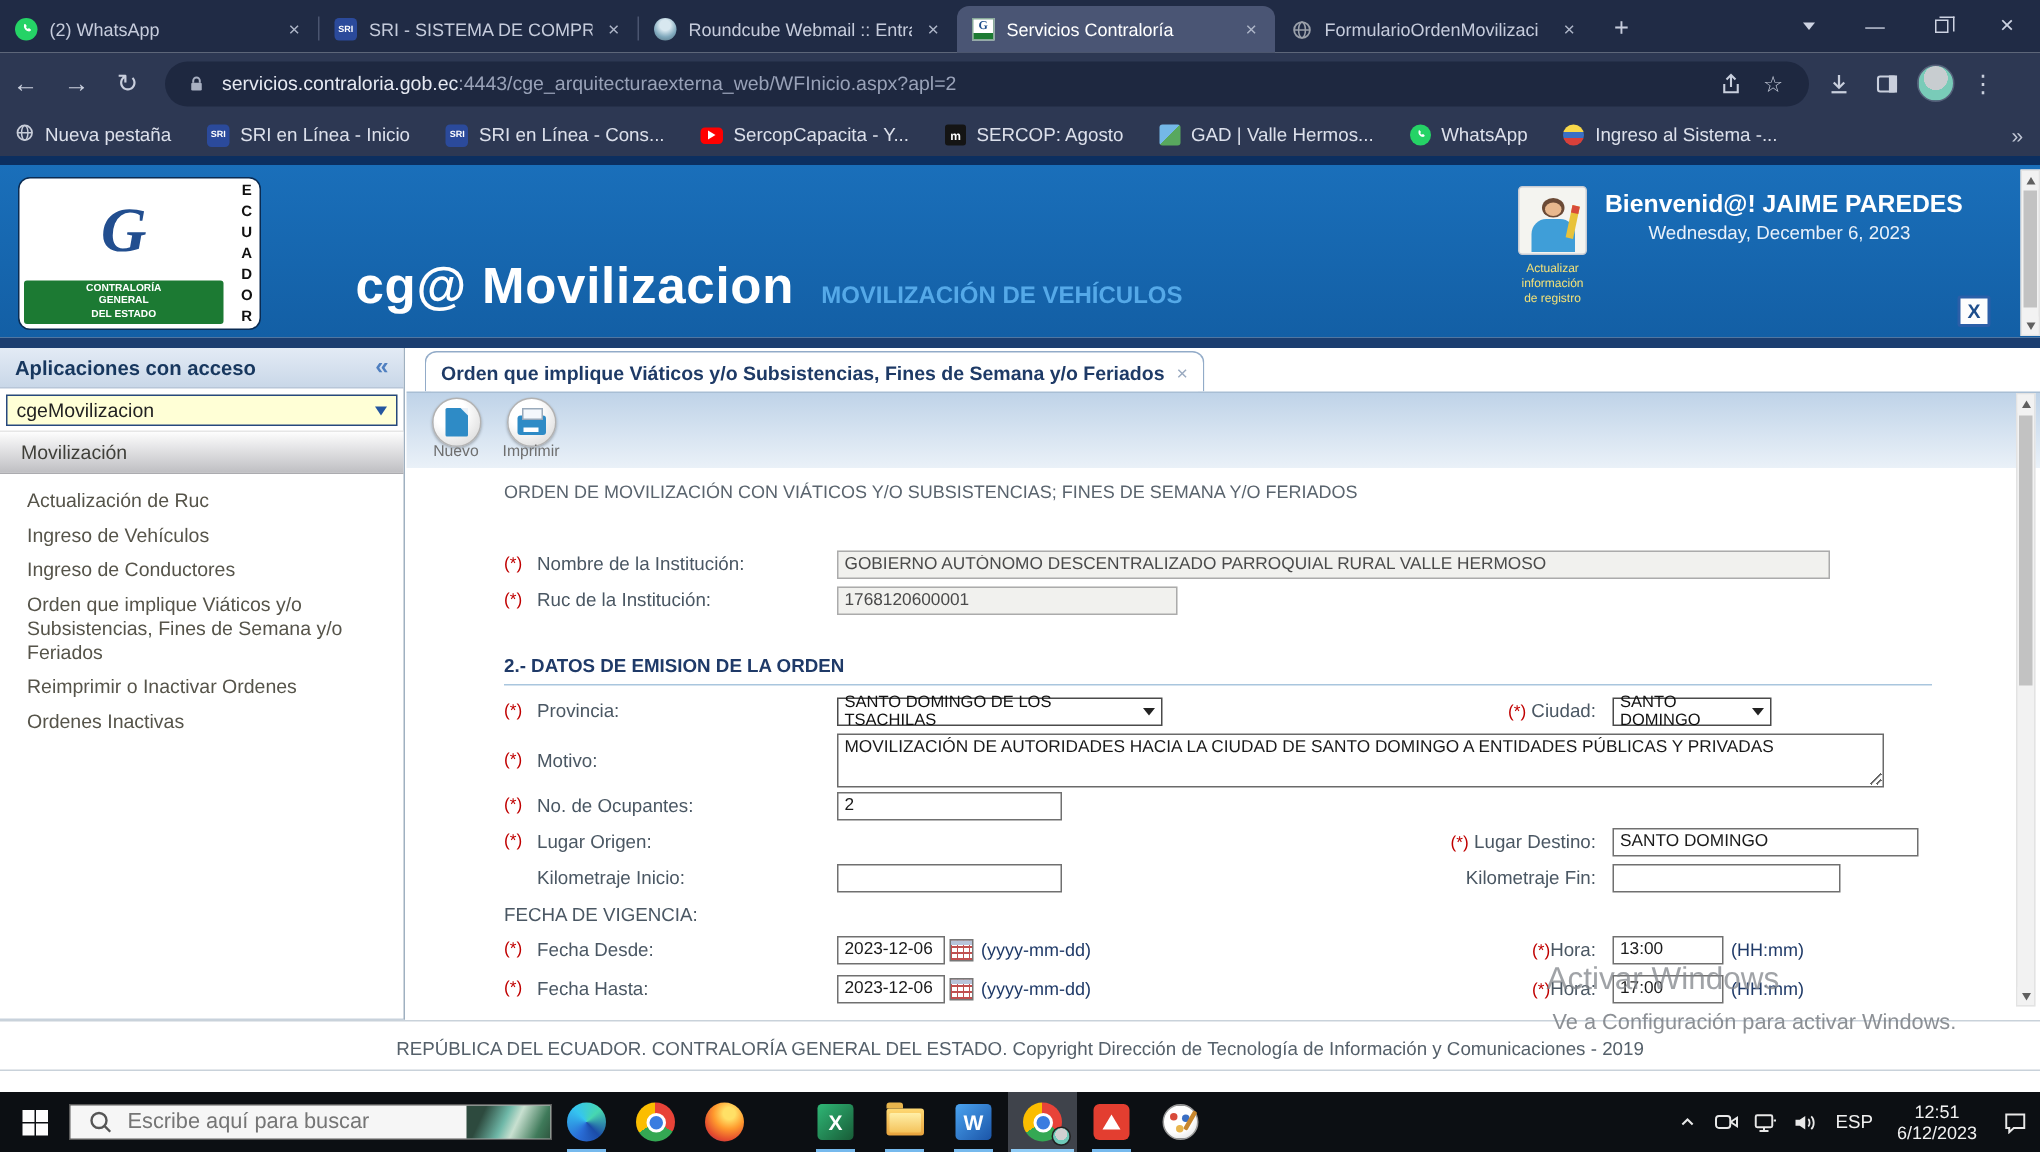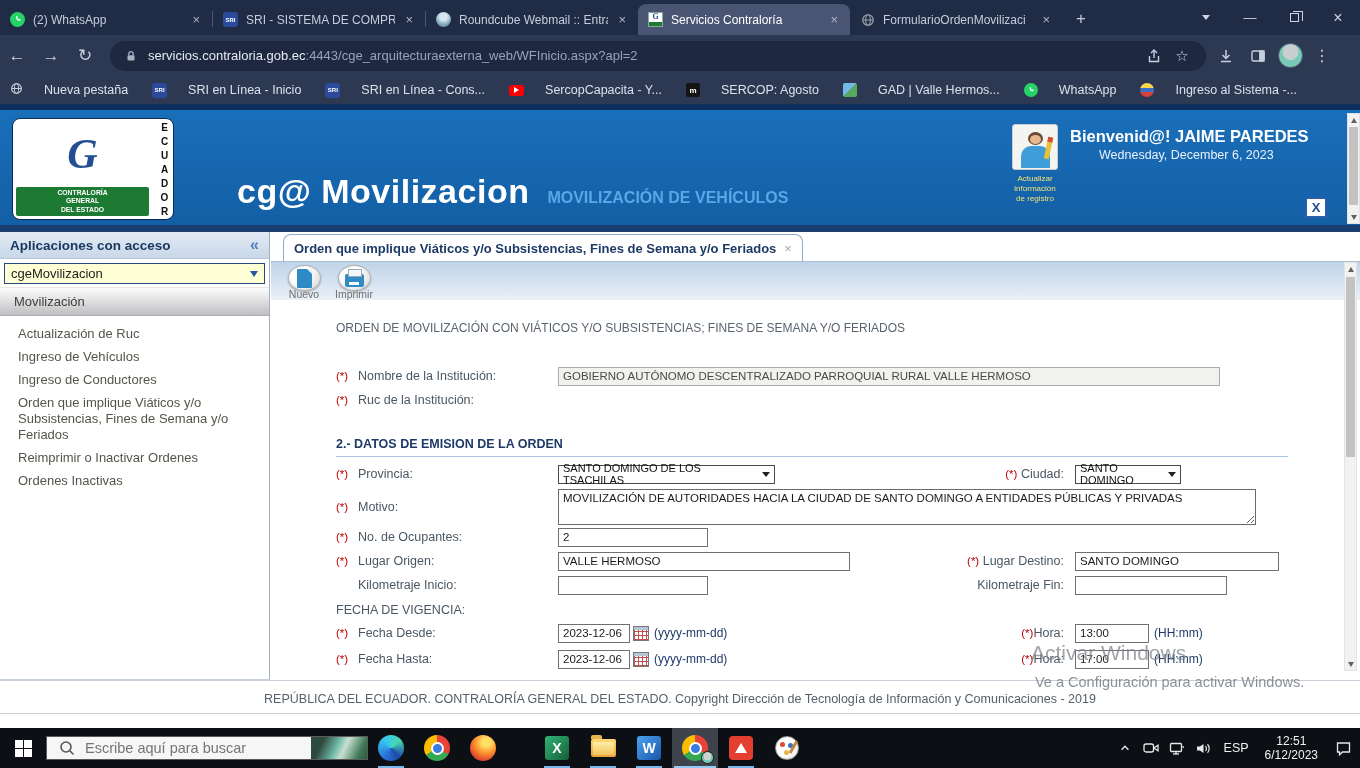--- a/index.html
+++ b/index.html
@@ -42,21 +42,21 @@
   .omnibox .url { font-size:13px; margin-left:8px; white-space:nowrap; overflow:hidden; flex:1; }
   .url .host { color:#E6E9F2; }
   .url .rest { color:#99A2B8; }
   .obicon { display:flex; align-items:center; justify-content:center; width:28px; height:28px; }
   .tbright { display:flex; align-items:center; margin-left:4px; }
   .tbi { width:32px; height:32px; display:flex; align-items:center; justify-content:center; color:#C9CFDD; font-size:16px; }
   .avatar-c { width:25px; height:25px; border-radius:50%; background:radial-gradient(circle at 50% 35%,#c8cdd0 0 42%,#79cbb8 43%); border:1px solid #55607a; }
 
   
   .bmbar { position:absolute; left:0; top:76px; width:1360px; height:28px; background:#2D3853; display:flex; align-items:center; padding-left:10px; }
-  .bm { display:flex; align-items:center; gap:21px; color:#DCE0EB; font-size:12.5px; margin-right:24px; white-space:nowrap; }
+  .bm { display:flex; align-items:center; gap:7px; color:#DCE0EB; font-size:12.5px; margin-right:24px; white-space:nowrap; }
   .bm-over { color:#C0C6D4; font-size:14px; margin-left:132px; margin-right:10px; }
   .bmsep { width:1px; height:16px; background:#4A5570; margin-right:12px; }
 
   
   .app { position:absolute; left:0; top:104px; width:1360px; height:624px; background:#fff; }
 
   .app-header { position:absolute; left:0; top:0; width:1360px; height:121px;
     background:linear-gradient(180deg,#0C2F60 0 6px,#1A6FBA 6px,#135FA5 100%); }
   .logo { position:absolute; left:12px; top:14px; width:162px; height:102px; background:#fff; border-radius:8px; border:1px solid #0A2B52; padding:3px; display:flex; }
   .logo-left { flex:1; display:flex; flex-direction:column; }
@@ -88,21 +88,21 @@
   .sb-select .ar { width:0;height:0;border-left:4.5px solid transparent;border-right:4.5px solid transparent;border-top:6px solid #2456A0; }
   .sb-group { margin-top:3px; height:29px; background:linear-gradient(180deg,#FDFDFD,#BFBFC3); border-top:1px solid #E6E6E6; border-bottom:1px solid #ABABAF; display:flex; align-items:center; padding-left:14px; color:#3F3F39; font-size:13px; }
   .sb-items { list-style:none; padding:10px 12px 0 18px; }
   .sb-items li { color:#56544A; font-size:13px; line-height:16px; margin-bottom:7px; }
 
   
   .main { position:absolute; left:271px; top:128px; width:1089px; height:448px; background:#fff; }
   .ctab { position:absolute; left:12px; top:2px; height:27px; display:flex; align-items:center; gap:8px; padding:0 10px; background:#fff; border:1px solid #92ABC8; border-bottom:none; border-radius:8px 8px 0 0; }
   .ctab .t { color:#1E3A66; font-size:13px; font-weight:bold; white-space:nowrap; }
   .ctab .x { color:#9AAAC0; font-size:13px; }
-  .ctoolbar { position:absolute; left:0; top:29px; width:1089px; height:39px; background:linear-gradient(180deg,#BFD3E8,#EAF1F8); border-top:1px solid #A8BED4; display:flex; padding:3px 0 0 10px; gap:4px; }
+  .ctoolbar { position:absolute; left:0; top:29px; width:1089px; height:51px; background:linear-gradient(180deg,#BFD3E8,#EAF1F8); border-top:1px solid #A8BED4; display:flex; padding:3px 0 0 10px; gap:4px; }
   .toolbtn { width:46px; display:flex; flex-direction:column; align-items:center; }
   .circle { width:33px; height:33px; border-radius:50%; border:1px solid #B2B2B2; background:radial-gradient(circle at 35% 28%,#fff 0 35%,#E4E4E4 75%,#CFCFCF); box-shadow:0 1px 2px rgba(0,0,0,.3); display:flex; align-items:center; justify-content:center; }
   .toolbtn .lbl { color:#6E6E6E; font-size:10.5px; margin-top:-3px; }
   .ic-doc { width:15px; height:19px; background:#2E8BC6; border-radius:1px; position:relative; }
   .ic-doc::after { content:""; position:absolute; right:0; top:0; border-left:5px solid transparent; border-top:5px solid #EAF1F8; }
   .ic-prn { width:19px; height:13px; background:#2E8BC6; border-radius:2px; position:relative; margin-top:4px; }
   .ic-prn::before { content:""; position:absolute; left:3px; top:-5px; width:12px; height:6px; background:#F4F8FC; border:1px solid #9AB; }
   .ic-prn::after { content:""; position:absolute; left:4px; bottom:2px; width:10px; height:3px; background:#fff; }
 
   .formarea { position:absolute; left:65px; top:80px; width:958px; height:366px; }
@@ -422,20 +422,21 @@
 
         <div class="frow" style="top:54px;">
           <span class="req">(*)</span>
           <span class="flabel">Nombre de la Institución:</span>
           <input class="tin dis" style="width: 662px;" readonly="" value="GOBIERNO AUTÓNOMO DESCENTRALIZADO PARROQUIAL RURAL VALLE HERMOSO">
         </div>
 
         <div class="frow" style="top:78px;">
           <span class="req">(*)</span>
           <span class="flabel">Ruc de la Institución:</span>
+          <input class="tin dis" style="width: 227px;" readonly="" value="1768120600001">
         </div>
 
         <div class="fsec" style="top:125px;">2.- DATOS DE EMISION DE LA ORDEN</div>
 
         <div class="frow" style="top:152px;">
           <span class="req">(*)</span>
           <span class="flabel">Provincia:</span>
           <div class="sel" style="width:217px;">
             <span class="v" style="flex:1;">SANTO DOMINGO DE LOS TSACHILAS</span>
             <span class="ar"></span>
@@ -457,21 +458,20 @@
 
         <div class="frow" style="top:215px;">
           <span class="req">(*)</span>
           <span class="flabel">No. de Ocupantes:</span>
           <input class="tin" style="width: 150px;" value="2">
         </div>
 
         <div class="frow" style="top:239px;">
           <span class="req">(*)</span>
           <span class="flabel">Lugar Origen:</span>
-          <input class="tin" style="width: 292px;" value="VALLE HERMOSO">
           <div class="rgroup">
             <span class="rlabel"><span class="rq">(*)</span> <span>Lugar Destino:</span></span>
             <input class="tin" style="width: 204px;" value="SANTO DOMINGO">
           </div>
         </div>
 
         <div class="frow" style="top:288px;">
             <span class="flabel" style="width:auto;">FECHA DE VIGENCIA:</span>
           </div>
 

